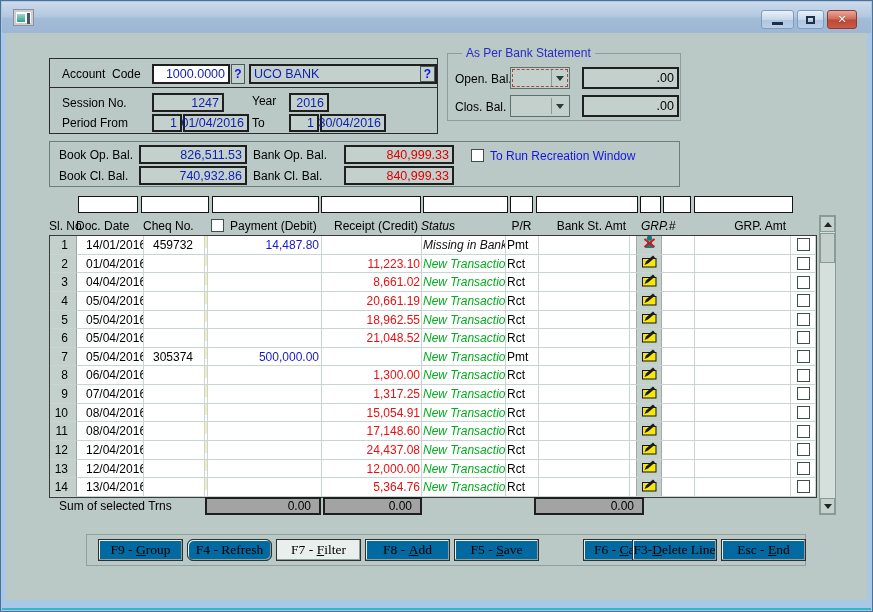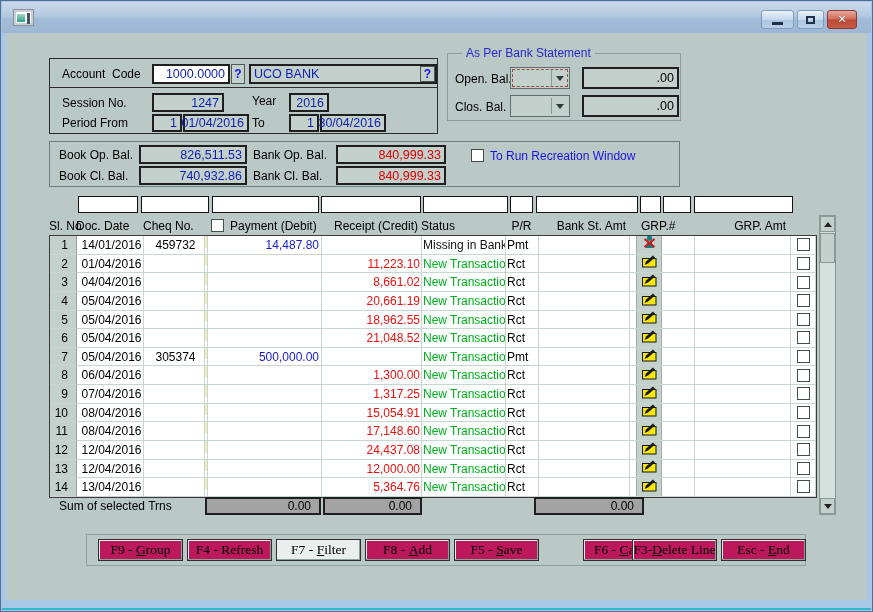--- a/index.html
+++ b/index.html
@@ -29,21 +29,21 @@
   .glyph-min{width:11px;height:3px;background:#1e3048;margin-top:8px;}
   .glyph-max{width:9px;height:8px;border:2px solid #1e3048;box-sizing:border-box;background:transparent;}
 
   .content{position:absolute;top:32px;left:5px;right:5px;bottom:11px;background:#bac9c5;}
 
   
   .vbox{position:absolute;box-sizing:border-box;background:#c3d0cc;border:2px solid #1f1f1f;
         display:flex;align-items:center;justify-content:flex-end;padding:4px 3px;font-size:12.5px;}
   .wbox{background:#fff;}
   .navy{color:#0f1fb4;}
-  .redv{color:#e00000;}
+  .redv{color:#e00000;margin-left:8px;}
   .qbtn{position:absolute;box-sizing:border-box;background:#c3d0cc;border:1px solid #4a5a56;
         display:flex;align-items:center;justify-content:center;color:#1313e6;font-weight:bold;font-size:12px;}
   .checkbox{box-sizing:border-box;width:13px;height:13px;background:#fff;border:1px solid #3f4f4b;}
 
   
   .panel-account{position:absolute;left:43px;top:25px;width:389px;height:76px;border:1px solid #2b2b2b;box-sizing:border-box;}
   .acct-divider{position:absolute;left:0;right:0;top:28px;border-top:1px solid #2b2b2b;}
 
   
   .groupbox{position:absolute;left:441px;top:20px;width:234px;height:68px;border:1px solid #8d9d99;box-sizing:border-box;}
@@ -62,24 +62,24 @@
   .filter-box{position:absolute;top:163px;height:17px;background:#fff;border:1px solid #141414;box-sizing:border-box;}
 
   
   .thead{position:absolute;left:43px;top:182px;width:768px;height:20px;display:flex;align-items:center;}
   .thead .hc{box-sizing:border-box;white-space:nowrap;font-size:12px;padding-top:1px;}
   .grid{position:absolute;left:43px;top:202px;width:768px;background:#fff;border:1px solid #3a3a3a;box-sizing:border-box;}
   .trow{display:flex;height:18.64px;}
   .trow>div{box-sizing:border-box;border-right:1px solid #c8d5d1;border-bottom:1px solid #c8d5d1;
         overflow:hidden;white-space:nowrap;font-size:12px;line-height:15px;padding-top:2px;}
   .w-slno{width:27px;} .w-date{width:67px;} .w-cheq{width:61px;} .w-sep{width:3px;}
-  .w-pay{width:114px;} .w-rec{width:100px;} .w-status{width:84px;} .w-pr{width:33px;}
+  .w-pay{width:114px;} .w-rec{width:100px;} .w-status{width:84px;font-style:italic;} .w-pr{width:33px;}
   .w-bankst{width:91px;} .w-grp{width:65px;} .w-grpamt{width:96px;} .w-chk{width:25px;}
   .c-slno{background:#c3d0cc;text-align:right;padding-right:8px;border-right:1px solid #96a6a2 !important;}
-  .c-date,.c-cheq{padding-left:3px;text-align:center;}
+  .c-date,.c-cheq{padding-left:9px;}
   .c-sep{background:linear-gradient(#f3eebb 65%,#fff 65%);}
   .c-pay{text-align:right;padding-right:2px;color:#1818c8;}
   .c-rec{text-align:right;padding-right:1px;color:#e81010;}
   .c-status{padding-left:1px;}
   .status-new{color:#00ae1e;} .status-missing{color:#111;}
   .c-pr{padding-left:1px;}
   .c-grp{position:relative;}
   .grp-strip{position:absolute;left:6px;top:0;bottom:0;width:24px;background:#c3d0cc;
         border-left:1px solid #9dada9;border-right:1px solid #9dada9;display:flex;align-items:center;justify-content:center;}
   .c-chk{display:flex;align-items:center;justify-content:center;padding-top:0 !important;}
@@ -93,21 +93,21 @@
   .tri-down-s{width:0;height:0;border-left:4px solid transparent;border-right:4px solid transparent;border-top:5px solid #222;}
   .sb-thumb{position:absolute;left:0;right:0;top:17px;height:30px;background:#c3d0cc;border:1px solid #8a9a96;box-sizing:border-box;}
 
   
   .sumrow{position:absolute;left:43px;top:464px;width:768px;height:18px;}
   .sumbox{position:absolute;top:0;height:18px;background:#a3a3a3;border:2px solid #1f1f1f;box-sizing:border-box;
         display:flex;align-items:center;justify-content:flex-end;padding:0 8px;}
 
   
   .panel-buttons{position:absolute;left:80px;top:501px;width:720px;height:32px;border:1px solid #90a09c;box-sizing:border-box;}
-  .fbtn{position:absolute;top:4px;width:85px;height:22px;box-sizing:border-box;background:#be185d;
+  .fbtn{position:absolute;top:4px;width:85px;height:22px;box-sizing:border-box;background:#0369a1;
         border:1px solid #2f2f2f;box-shadow:inset -1px -1px 0 #8fa09b,inset 1px 1px 0 #e8efec;
         font-family:"Liberation Serif","DejaVu Serif",serif;font-size:13.5px;
         display:flex;align-items:center;justify-content:center;white-space:pre;cursor:default;}
   .fbtn.focused{background:#e9efed;}
   .fbtn u{text-decoration:underline;}
 </style>
 </head>
 <body>
 
 <div class="window-frame">
@@ -204,21 +204,21 @@
       <div class="hc w-cheq">Cheq No.</div>
       <div class="hc w-sep"></div>
       <div class="hc w-pay" style="display:flex;align-items:center;">
         <div class="checkbox" style="margin-left:4px;margin-right:6px;"></div>
         <span>Payment (Debit)</span>
       </div>
       <div class="hc w-rec" style="text-align:right;padding-right:3px;">Receipt (Credit)</div>
       <div class="hc w-status">Status</div>
       <div class="hc w-pr" style="text-align:center;">P/R</div>
       <div class="hc w-bankst" style="text-align:right;padding-right:3px;">Bank St. Amt</div>
-      <div class="hc w-grp" style="padding-left:12px;">GRP.#</div>
+      <div class="hc w-grp" style="padding-left:12px;font-style:italic;">GRP.#</div>
       <div class="hc w-grpamt" style="text-align:right;padding-right:4px;">GRP. Amt</div>
       <div class="hc w-chk"></div>
     </div>
 
     <div class="grid" id="grid-body">
         <div class="trow">
           <div class="w-slno c-slno">1</div>
           <div class="w-date c-date">14/01/2016</div>
           <div class="w-cheq c-cheq">459732</div>
           <div class="w-sep c-sep"></div>
@@ -554,21 +554,21 @@
 
     <div class="sumrow">
       <div class="lbl" style="left:10px;top:2px;">Sum of selected Trns</div>
       <div class="sumbox" style="left:156px;width:116px;">0.00</div>
       <div class="sumbox" style="left:274px;width:99px;">0.00</div>
       <div class="sumbox" style="left:485px;width:110px;">0.00</div>
     </div>
 
     <div class="panel-buttons" id="btn-panel">
         <div class="fbtn" style="left: 11px;"><span>F9 - </span><u>G</u><span>roup</span></div>
-        <div class="fbtn" style="left: 100px;"><span>F4 - </span><span>Refresh</span></div>
+        <div class="fbtn" style="left: 100px; border-radius: 6px;"><span>F4 - </span><span>Refresh</span></div>
         <div class="fbtn focused" style="left: 189px;"><span>F7 - </span><u>F</u><span>ilter</span></div>
         <div class="fbtn" style="left: 278px;"><span>F8 - </span><u>A</u><span>dd</span></div>
         <div class="fbtn" style="left: 367px;"><span>F5 - </span><u>S</u><span>ave</span></div>
         <div class="fbtn" style="left: 456px; margin-left: 40px;"><span>F6 - </span><u>C</u><span>ancel</span></div>
         <div class="fbtn" style="left: 545px;"><span>F3-</span><u>D</u><span>elete Line</span></div>
         <div class="fbtn" style="left: 634px;"><span>Esc - </span><u>E</u><span>nd</span></div>
       </div>
   </div>
   <div class="frame-accent"></div>
 </div>

